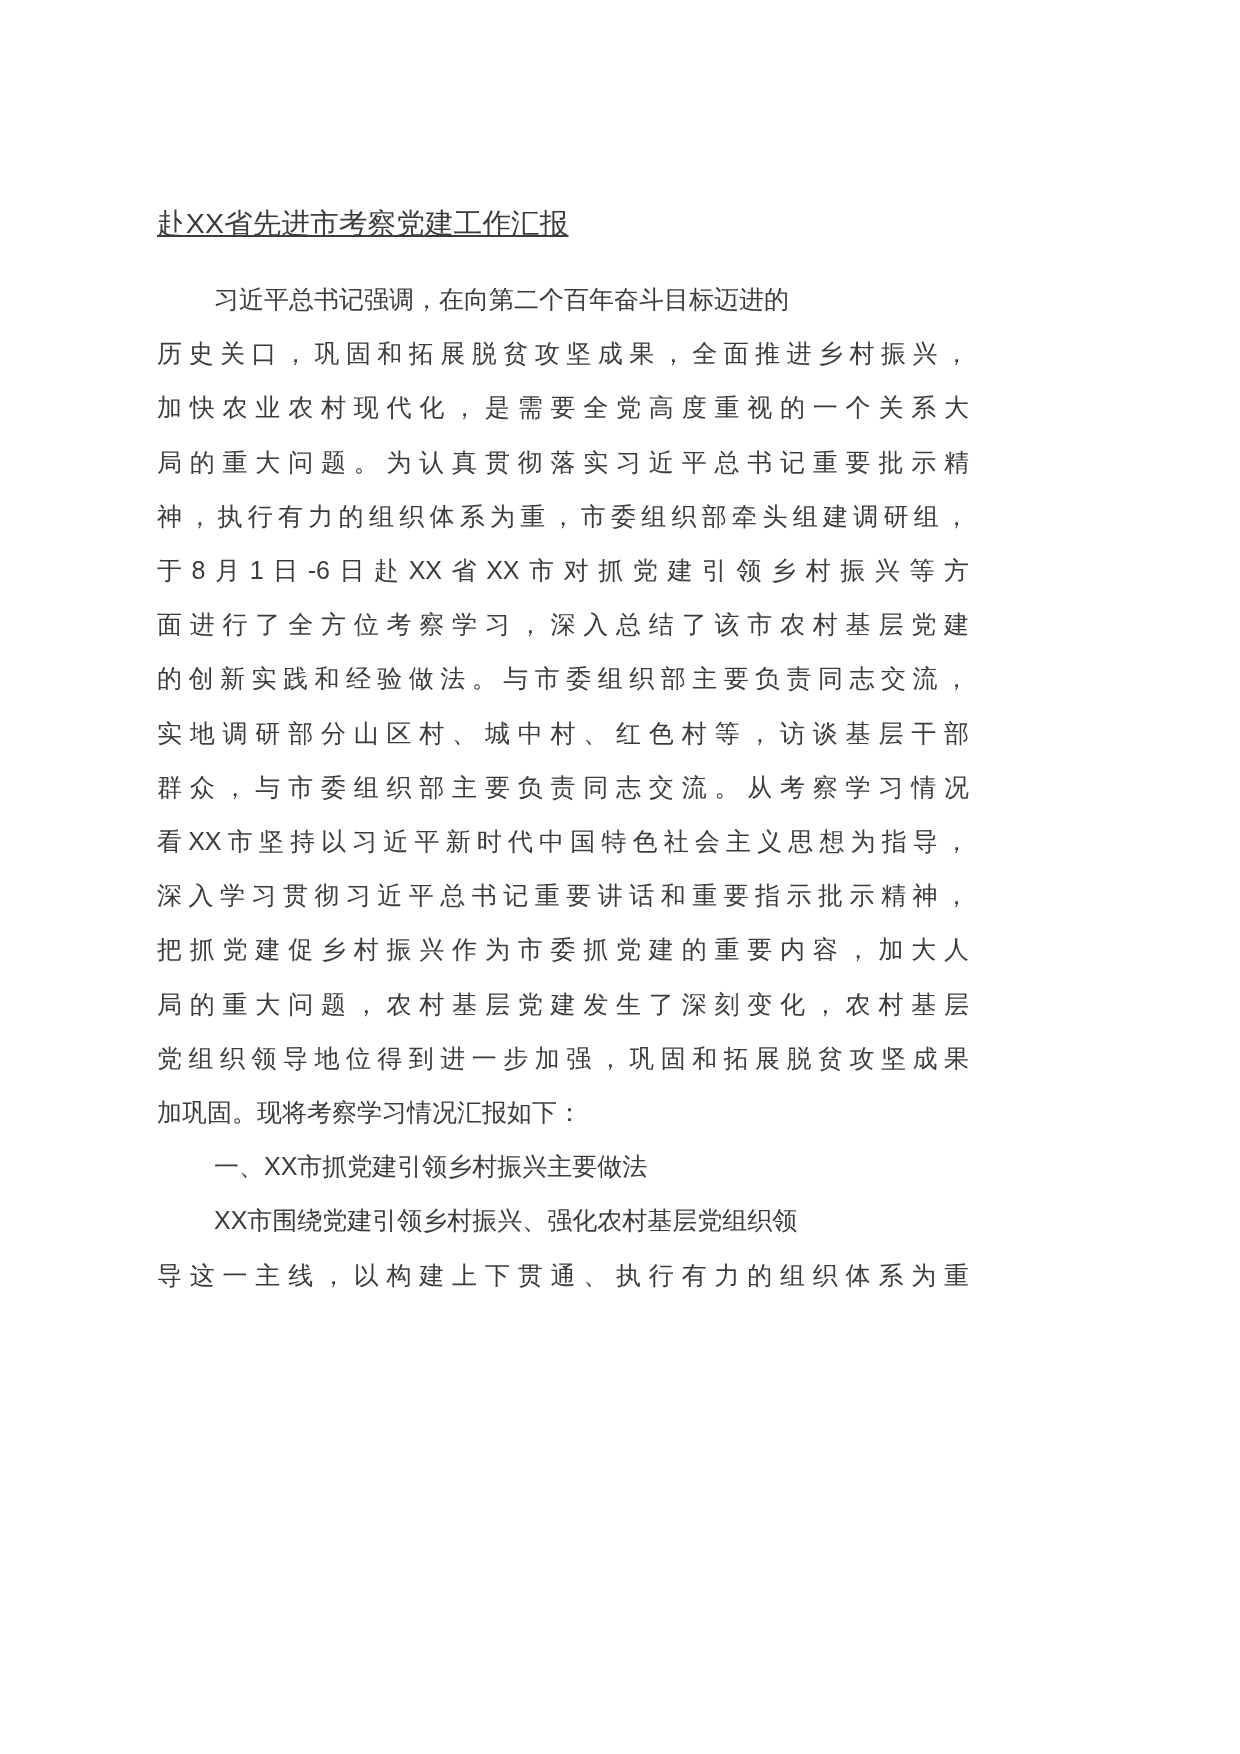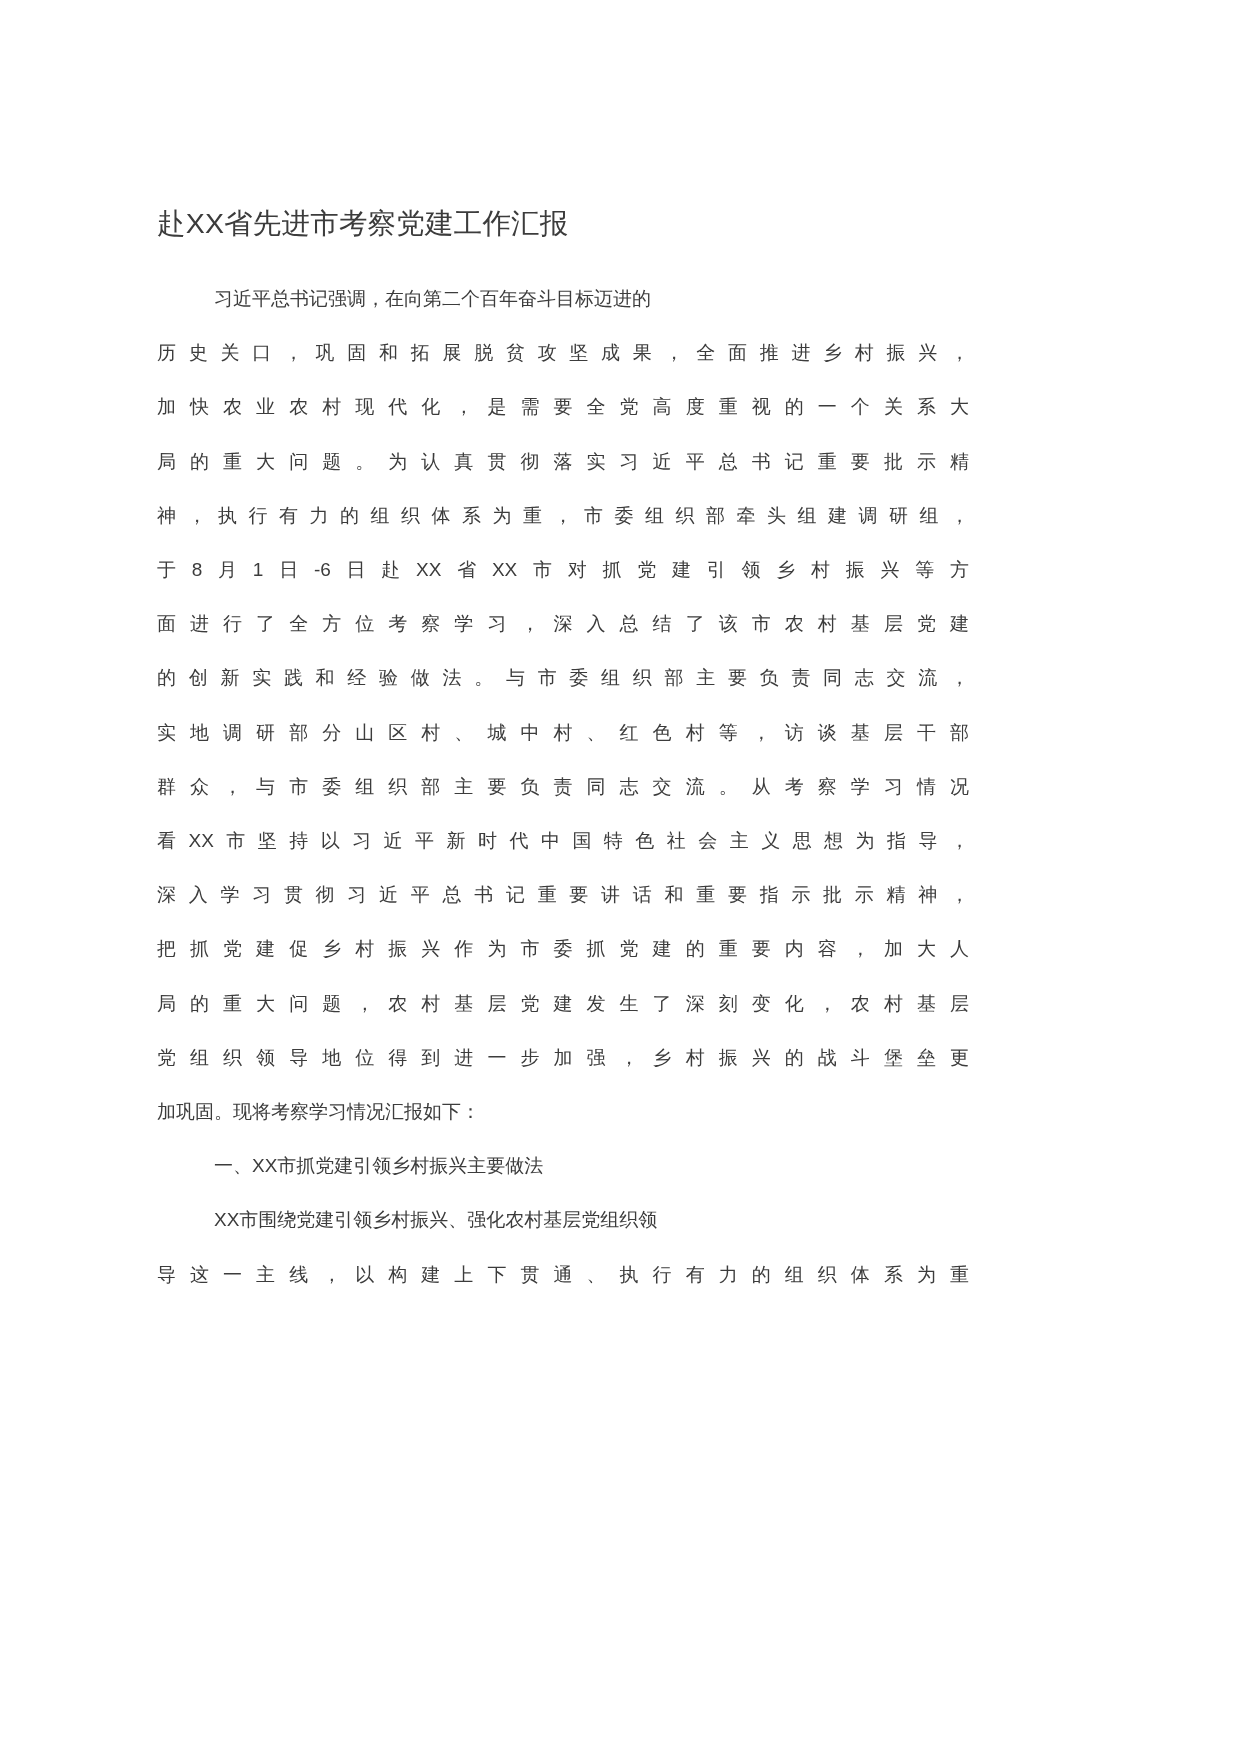--- a/index.html
+++ b/index.html
@@ -25,35 +25,36 @@
     width: 812px;
   }
   .doc-title {
     font-size: 28.5px;
     line-height: 54px;
     color: #3c3c3c;
     letter-spacing: 0.2px;
     margin: 0 0 22px 0;
     white-space: nowrap;
     font-weight: 400;
+    text-decoration: underline;
   }
   .para {
     font-size: 28.5px;
     line-height: 54.2px;
     color: #3c3c3c;
     margin: 0;
     text-align: justify;
     text-justify: inter-ideograph;
     letter-spacing: 0px;
     word-break: break-all;
   }
   
   .line {
     display: block;
-    font-size: 19px;
+    font-size: 25px;
     line-height: 54.2px;
     color: #3c3c3c;
     white-space: nowrap;
   }
   .line.indent {
     padding-left: 57px;
   }
   .line.just {
     
     text-align: justify;
@@ -78,21 +79,21 @@
       <span class="line just">神，执行有力的组织体系为重，市委组织部牵头组建调研组，</span>
       <span class="line just">于8月1日-6日赴XX省XX市对抓党建引领乡村振兴等方</span>
       <span class="line just">面进行了全方位考察学习，深入总结了该市农村基层党建</span>
       <span class="line just">的创新实践和经验做法。与市委组织部主要负责同志交流，</span>
       <span class="line just">实地调研部分山区村、城中村、红色村等，访谈基层干部</span>
       <span class="line just">群众，与市委组织部主要负责同志交流。从考察学习情况</span>
       <span class="line just">看XX市坚持以习近平新时代中国特色社会主义思想为指导，</span>
       <span class="line just">深入学习贯彻习近平总书记重要讲话和重要指示批示精神，</span>
       <span class="line just">把抓党建促乡村振兴作为市委抓党建的重要内容，加大人</span>
       <span class="line just">局的重大问题，农村基层党建发生了深刻变化，农村基层</span>
-      <span class="line just">党组织领导地位得到进一步加强，乡村振兴的战斗堡垒更</span>
+      <span class="line just">党组织领导地位得到进一步加强，巩固和拓展脱贫攻坚成果</span>
       <span class="line">加巩固。现将考察学习情况汇报如下：</span>
     </div>
 
     <div class="para">
       <span class="line indent">一、XX市抓党建引领乡村振兴主要做法</span>
     </div>
 
     <div class="para">
       <span class="line indent">XX市围绕党建引领乡村振兴、强化农村基层党组织领</span>
       <span class="line just">导这一主线，以构建上下贯通、执行有力的组织体系为重</span>

